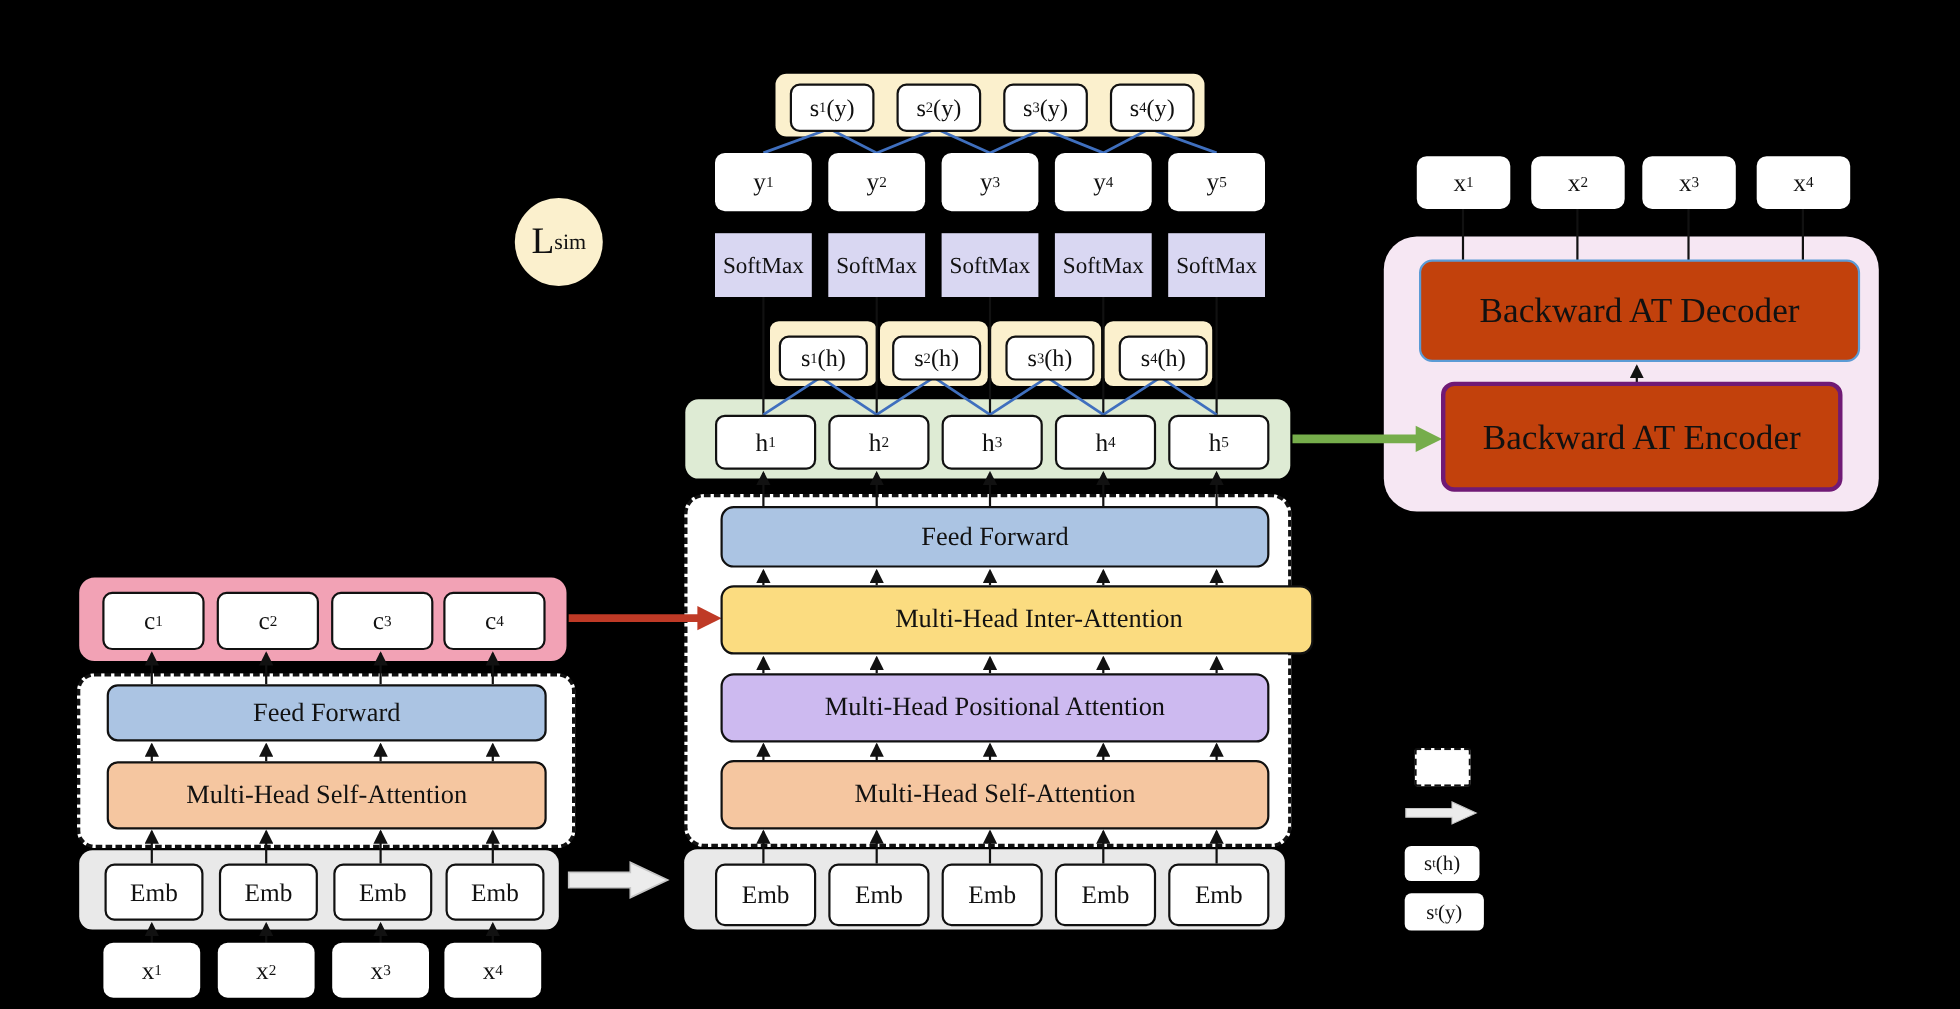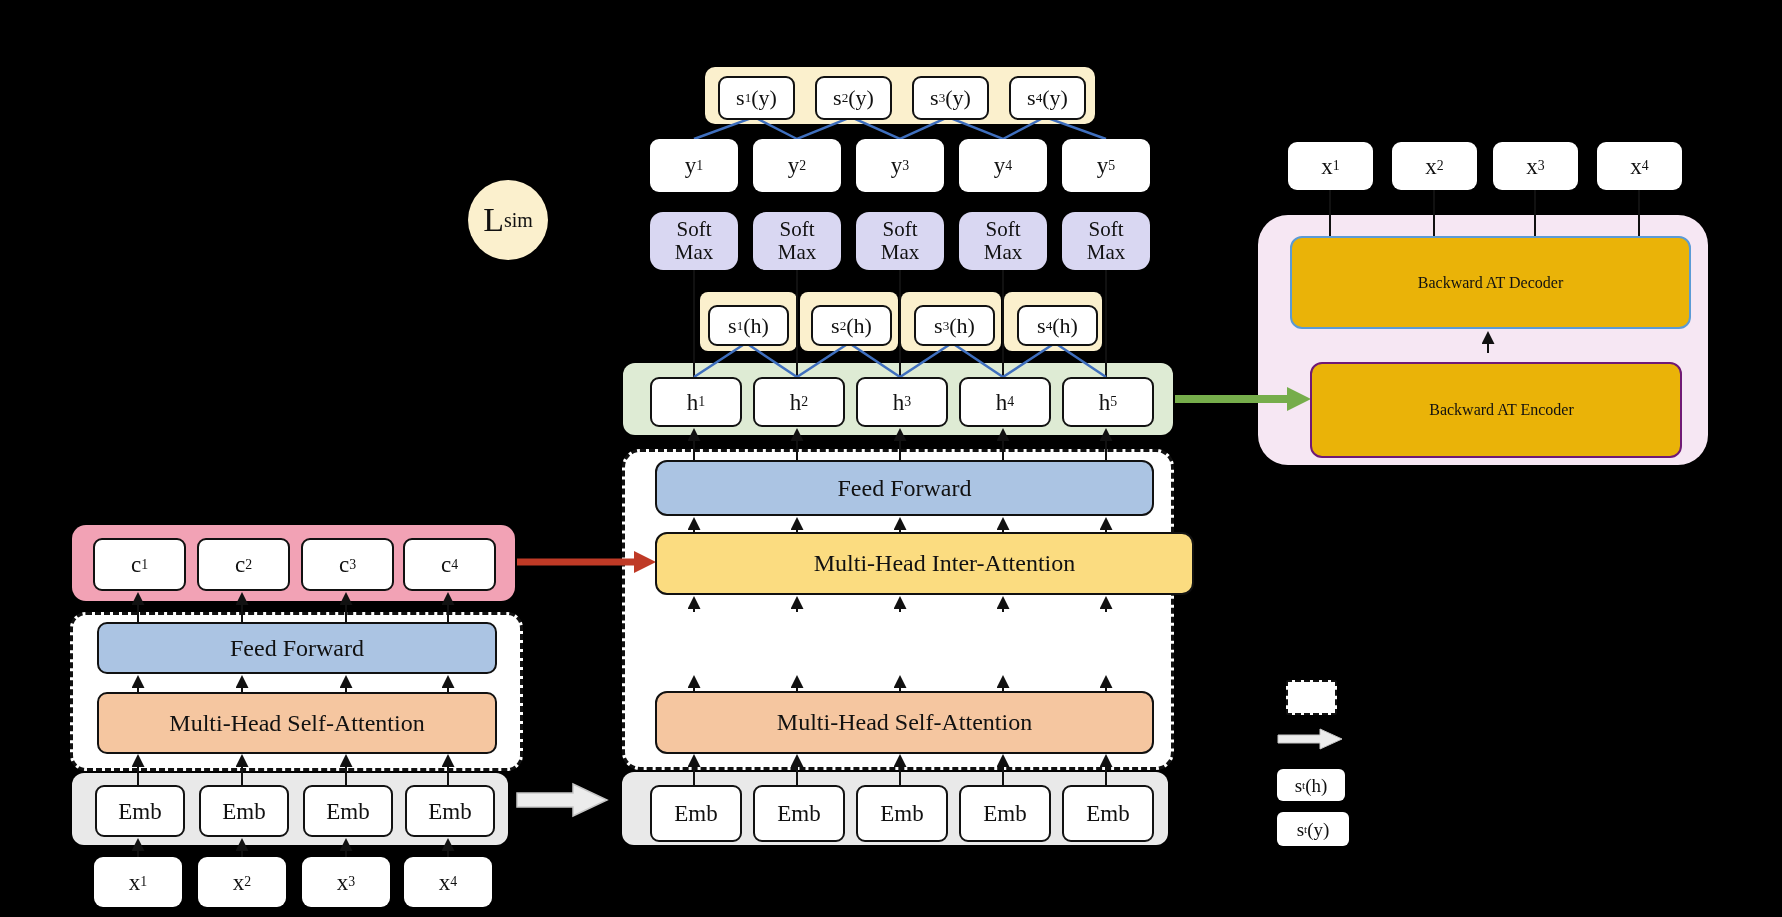--- a/index.html
+++ b/index.html
@@ -6,24 +6,24 @@
   .stage{position:relative;width:1782px;height:917px;background:#000;overflow:hidden;
          font-family:"Liberation Serif", serif;color:#111;}
   .cont{position:absolute;z-index:1;}
   .overlay{position:absolute;left:0;top:0;z-index:2;}
   .tok{position:absolute;z-index:3;background:#fff;border-radius:9px;display:flex;
        align-items:center;justify-content:center;font-size:23px;line-height:1;}
   .tok.bordered{border:2px solid #111;}
   .tok sub{font-size:0.60em;line-height:0;vertical-align:sub;}
   .bar{position:absolute;z-index:3;border:2px solid #111;border-radius:12px;display:flex;
        align-items:center;justify-content:center;font-size:24px;background:#ccc;}
-  .bigbox{position:absolute;z-index:3;background:#eab308;border-radius:12px;display:flex;
-          align-items:center;justify-content:center;font-size:16px;}
+  .bigbox{position:absolute;z-index:3;background:#c2410c;border-radius:12px;display:flex;
+          align-items:center;justify-content:center;font-size:32px;}
   .dashedbox{position:absolute;z-index:1;background:#fff;border:3px dashed #111;border-radius:18px;}
-  .softmax{position:absolute;z-index:3;border-radius:13px;display:flex;flex-direction:column;
+  .softmax{position:absolute;z-index:3;border-radius:0;display:flex;flex-direction:row;
            align-items:center;justify-content:center;font-size:21px;line-height:1.08;}
   .lsim{position:absolute;z-index:3;border-radius:50%;display:flex;align-items:center;
         justify-content:center;font-size:34px;}
   .lsim sub{font-size:20px;line-height:0;}
   .legend-dash{position:absolute;z-index:3;background:#fff;border:2px dashed #111;border-radius:2px;}
 </style>
 </head>
 <body>
 
 <div class="stage">
@@ -260,20 +260,23 @@
     <span>h</span>
       <sub>5</sub>
   </div>
 
   <div class="bar" style="left:655px;top:460px;width:495px;height:52px;background:#abc4e3;">
       <span>Feed Forward</span>
     </div>
   <div class="bar" style="left:655px;top:532px;width:495px;height:59px;background:#fbdc80;padding-left:40px;">
       <span>Multi-Head Inter-Attention</span>
     </div>
+  <div class="bar" style="left:655px;top:612px;width:495px;height:59px;background:#cdbaf0;">
+      <span>Multi-Head Positional Attention</span>
+    </div>
   <div class="bar" style="left:655px;top:691px;width:495px;height:59px;background:#f5c6a0;">
       <span>Multi-Head Self-Attention</span>
     </div>
 
   <div class="tok bordered" style="left:650px;top:785px;width:88px;height:53px;">
       <span>Emb</span>
     </div>
   <div class="tok bordered" style="left:753px;top:785px;width:88px;height:53px;">
       <span>Emb</span>
     </div>
@@ -359,21 +362,21 @@
       <sub>3</sub>
   </div>
   <div class="tok" style="left:1597px;top:142px;width:85px;height:48px;">
     <span>x</span>
       <sub>4</sub>
   </div>
 
   <div class="bigbox" style="left:1290px;top:236px;width:397px;height:89px;border:2px solid #5b9bd5;">
       <span>Backward AT Decoder</span>
     </div>
-  <div class="bigbox" style="left:1310px;top:362px;width:357px;height:92px;border:2px solid #701a75;padding-left:11px;">
+  <div class="bigbox" style="left:1310px;top:347px;width:357px;height:92px;border:4px solid #701a75;">
       <span>Backward AT Encoder</span>
     </div>
 
   <div class="legend-dash" style="left:1286px;top:680px;width:47px;height:31px;"></div>
   <div class="tok" style="left:1277px;top:769px;width:68px;height:32px;font-size:19px;border-radius:6px;">
     <span>s</span>
       <sub>t</sub>
       <span>(h)</span>
   </div>
   <div class="tok" style="left:1277px;top:812px;width:72px;height:34px;font-size:19px;border-radius:6px;">

